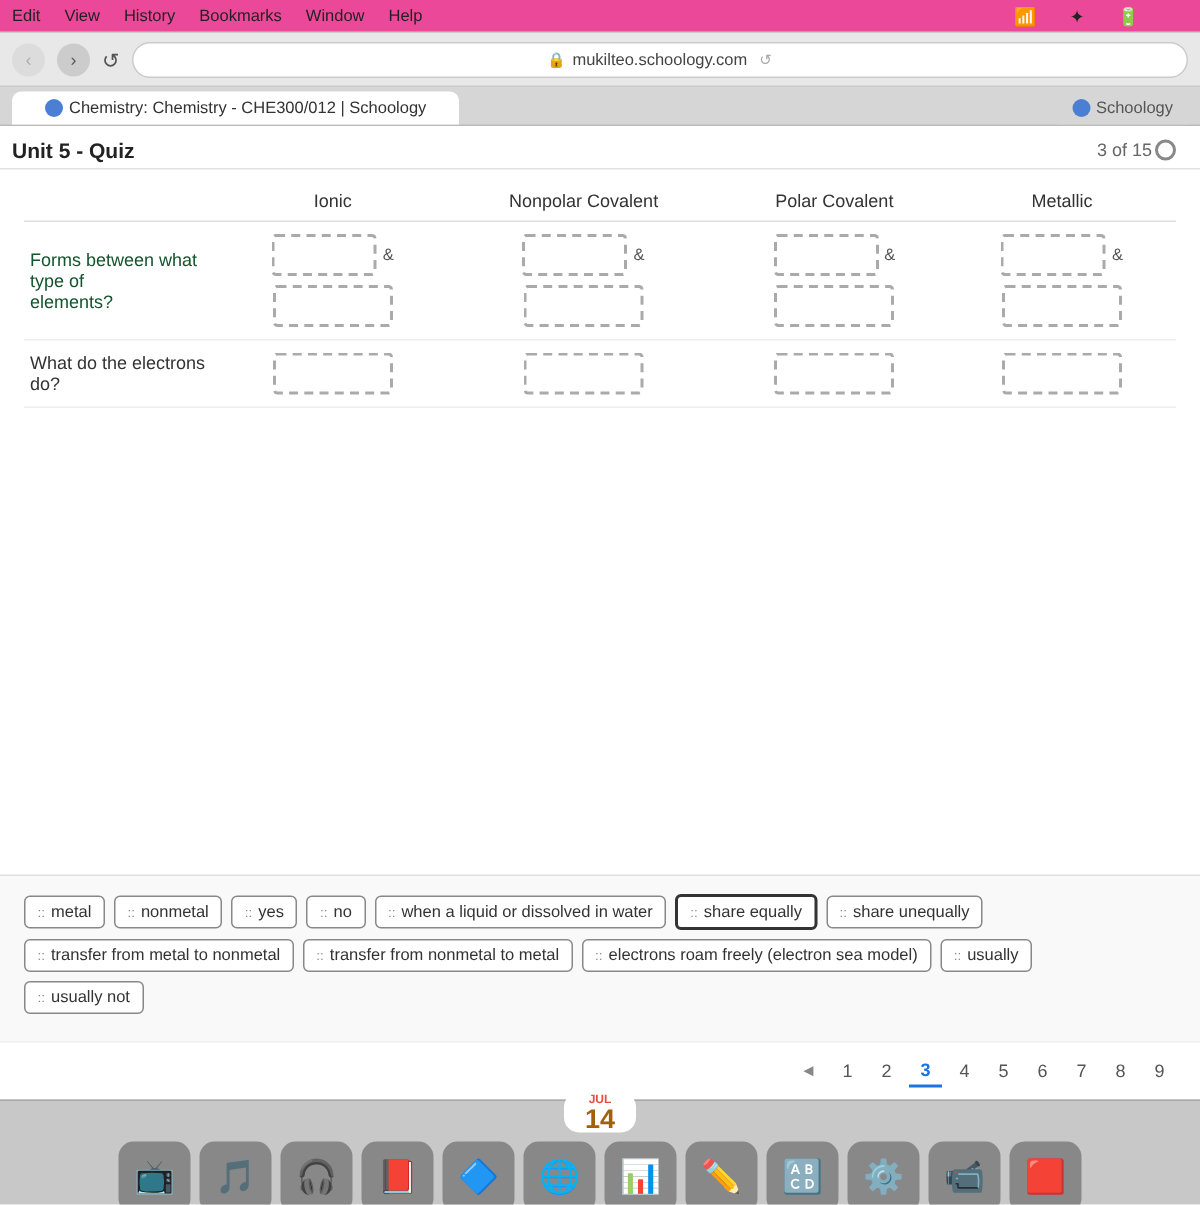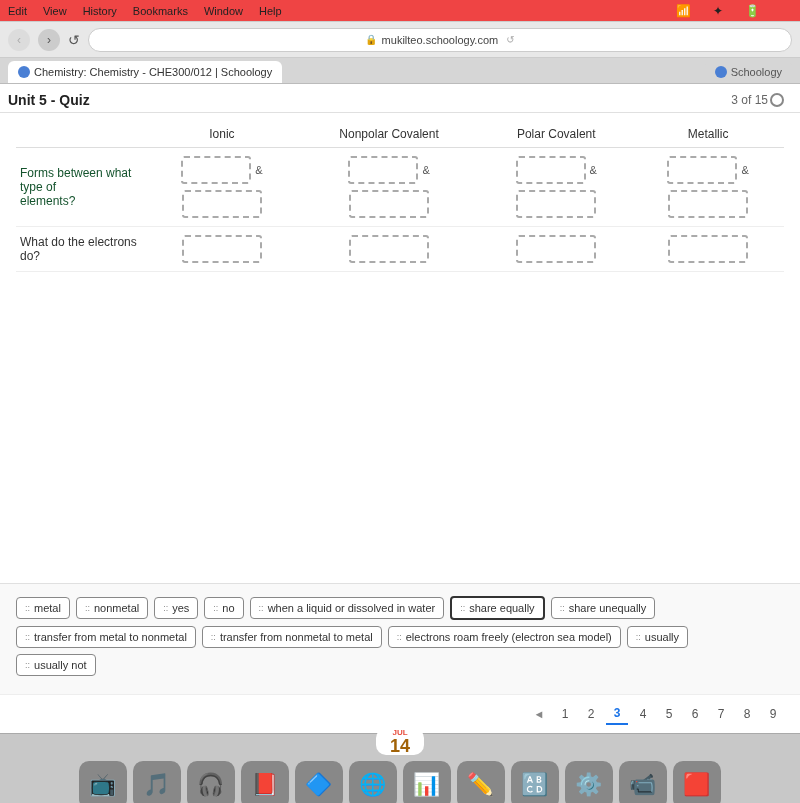--- a/index.html
+++ b/index.html
@@ -1,31 +1,31 @@
 <!DOCTYPE html>
 <html><head>
   <meta charset="utf-8">
   <style>
     * { box-sizing: border-box; margin: 0; padding: 0; }
     body { font-family: -apple-system, BlinkMacSystemFont, 'Helvetica Neue', Arial, sans-serif; background: #e8e8e8; width: 800px; height: 803px; overflow: hidden; }
 
     
     .browser-frame { width: 800px; height: 803px; display: flex; flex-direction: column; background: #f0f0f0; }
 
-    .menu-bar { background: #ef4444; height: 22px; display: flex; align-items: center; padding: 0 8px; font-size: 11px; color: #222; border-bottom: 1px solid #ccc; }
+    .menu-bar { background: #ec4899; height: 22px; display: flex; align-items: center; padding: 0 8px; font-size: 11px; color: #222; border-bottom: 1px solid #ccc; }
     .menu-bar span { margin-right: 16px; }
 
     .toolbar { background: #e8e8e8; height: 36px; display: flex; align-items: center; padding: 0 8px; border-bottom: 1px solid #ccc; gap: 8px; }
     .nav-btn { width: 22px; height: 22px; border-radius: 50%; background: #ccc; border: none; cursor: pointer; font-size: 12px; display: flex; align-items: center; justify-content: center; color: #555; }
     .nav-btn:disabled { opacity: 0.4; }
     .address-bar { flex: 1; height: 24px; border-radius: 12px; border: 1px solid #ccc; background: white; font-size: 11px; display: flex; align-items: center; justify-content: center; color: #444; gap: 4px; }
     .lock-icon { color: #666; font-size: 10px; }
 
     .tab-bar { background: #d6d6d6; height: 26px; display: flex; align-items: flex-end; padding: 0 8px; border-bottom: 1px solid #bbb; }
-    .tab { background: white; border-radius: 6px 6px 0 0; padding: 4px 10px; font-size: 11px; color: #333; display: flex; align-items: center; gap: 4px; height: 22px; }
+    .tab { background: white; border-radius: 6px 6px 0 0; padding: 4px 22px; font-size: 11px; color: #333; display: flex; align-items: center; gap: 4px; height: 22px; }
     .tab-favicon { width: 12px; height: 12px; background: #4a7fd4; border-radius: 50%; display: inline-block; }
     .tab-right { margin-left: auto; font-size: 11px; color: #555; padding: 4px 10px; background: #d6d6d6; border-radius: 6px 6px 0 0; height: 22px; display: flex; align-items: center; }
 
     
     .page-content { background: white; flex: 1; overflow: hidden; display: flex; flex-direction: column; }
 
     .page-header { padding: 8px 16px 4px 8px; display: flex; justify-content: space-between; align-items: center; border-bottom: 1px solid #e0e0e0; }
     .page-title { font-size: 14px; font-weight: 600; color: #222; }
     .page-nav { font-size: 12px; color: #666; display: flex; align-items: center; gap: 2px; }
     .page-nav-circle { width: 14px; height: 14px; border-radius: 50%; border: 2px solid #888; display: inline-block; }

